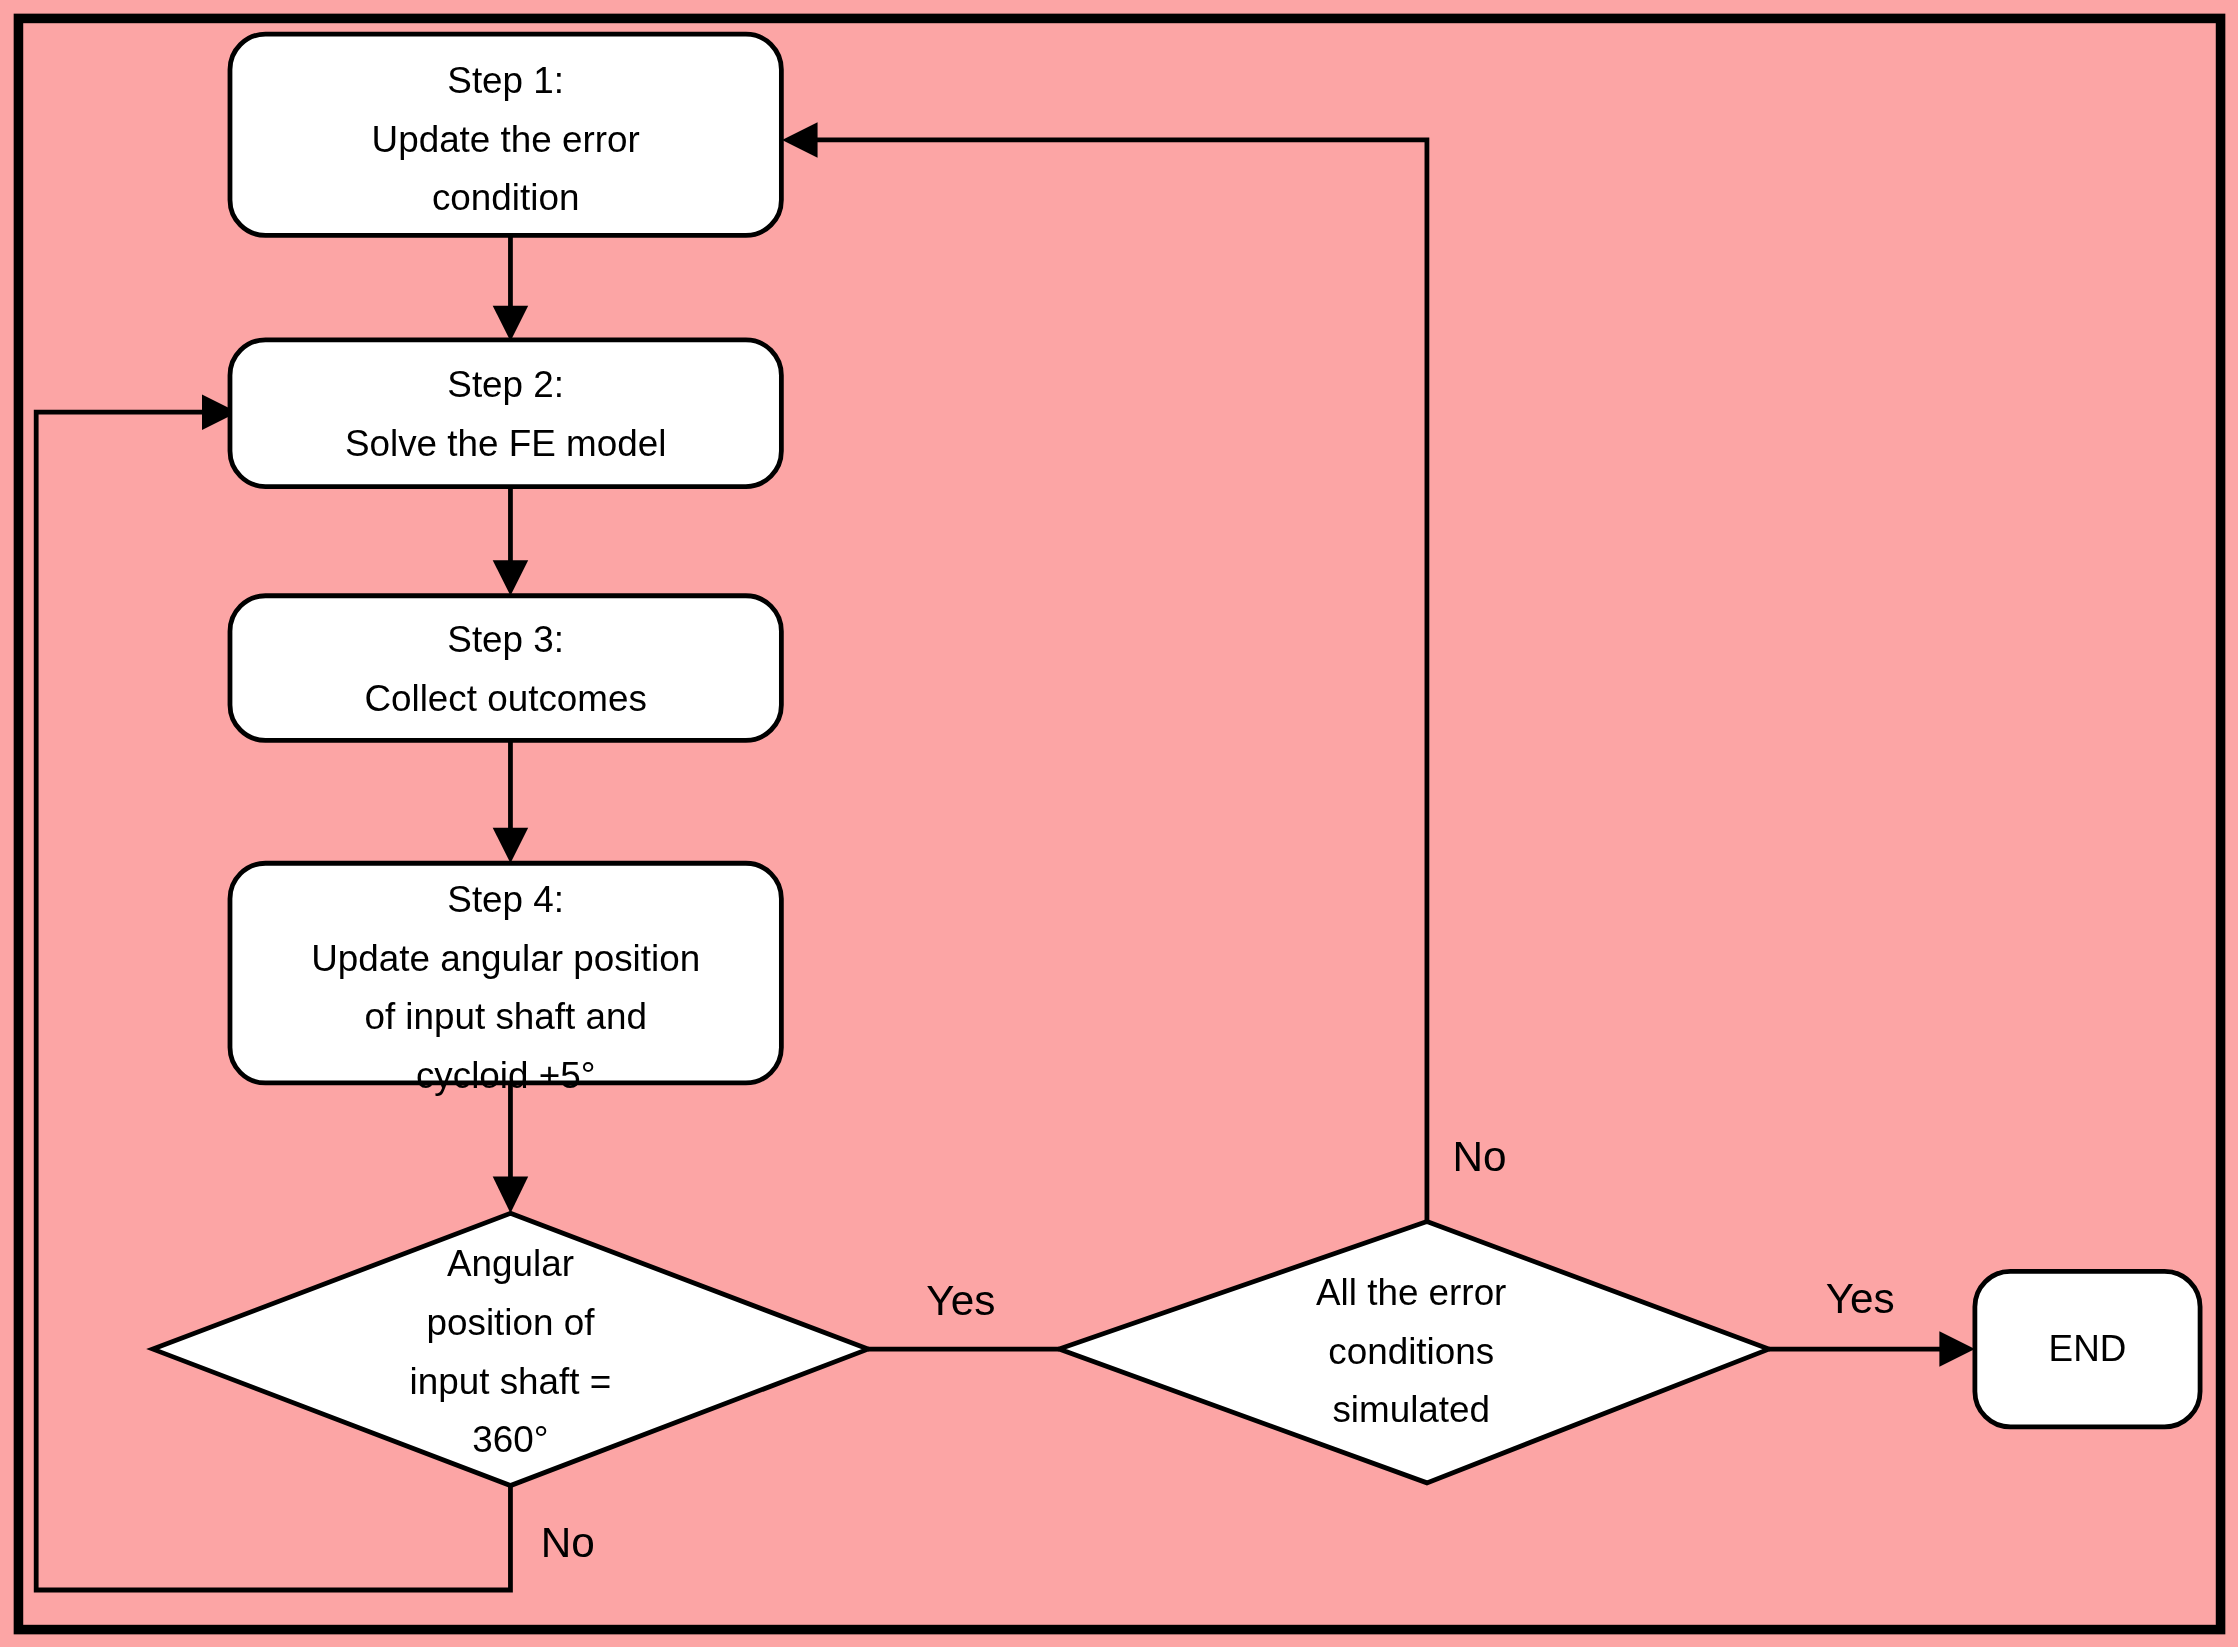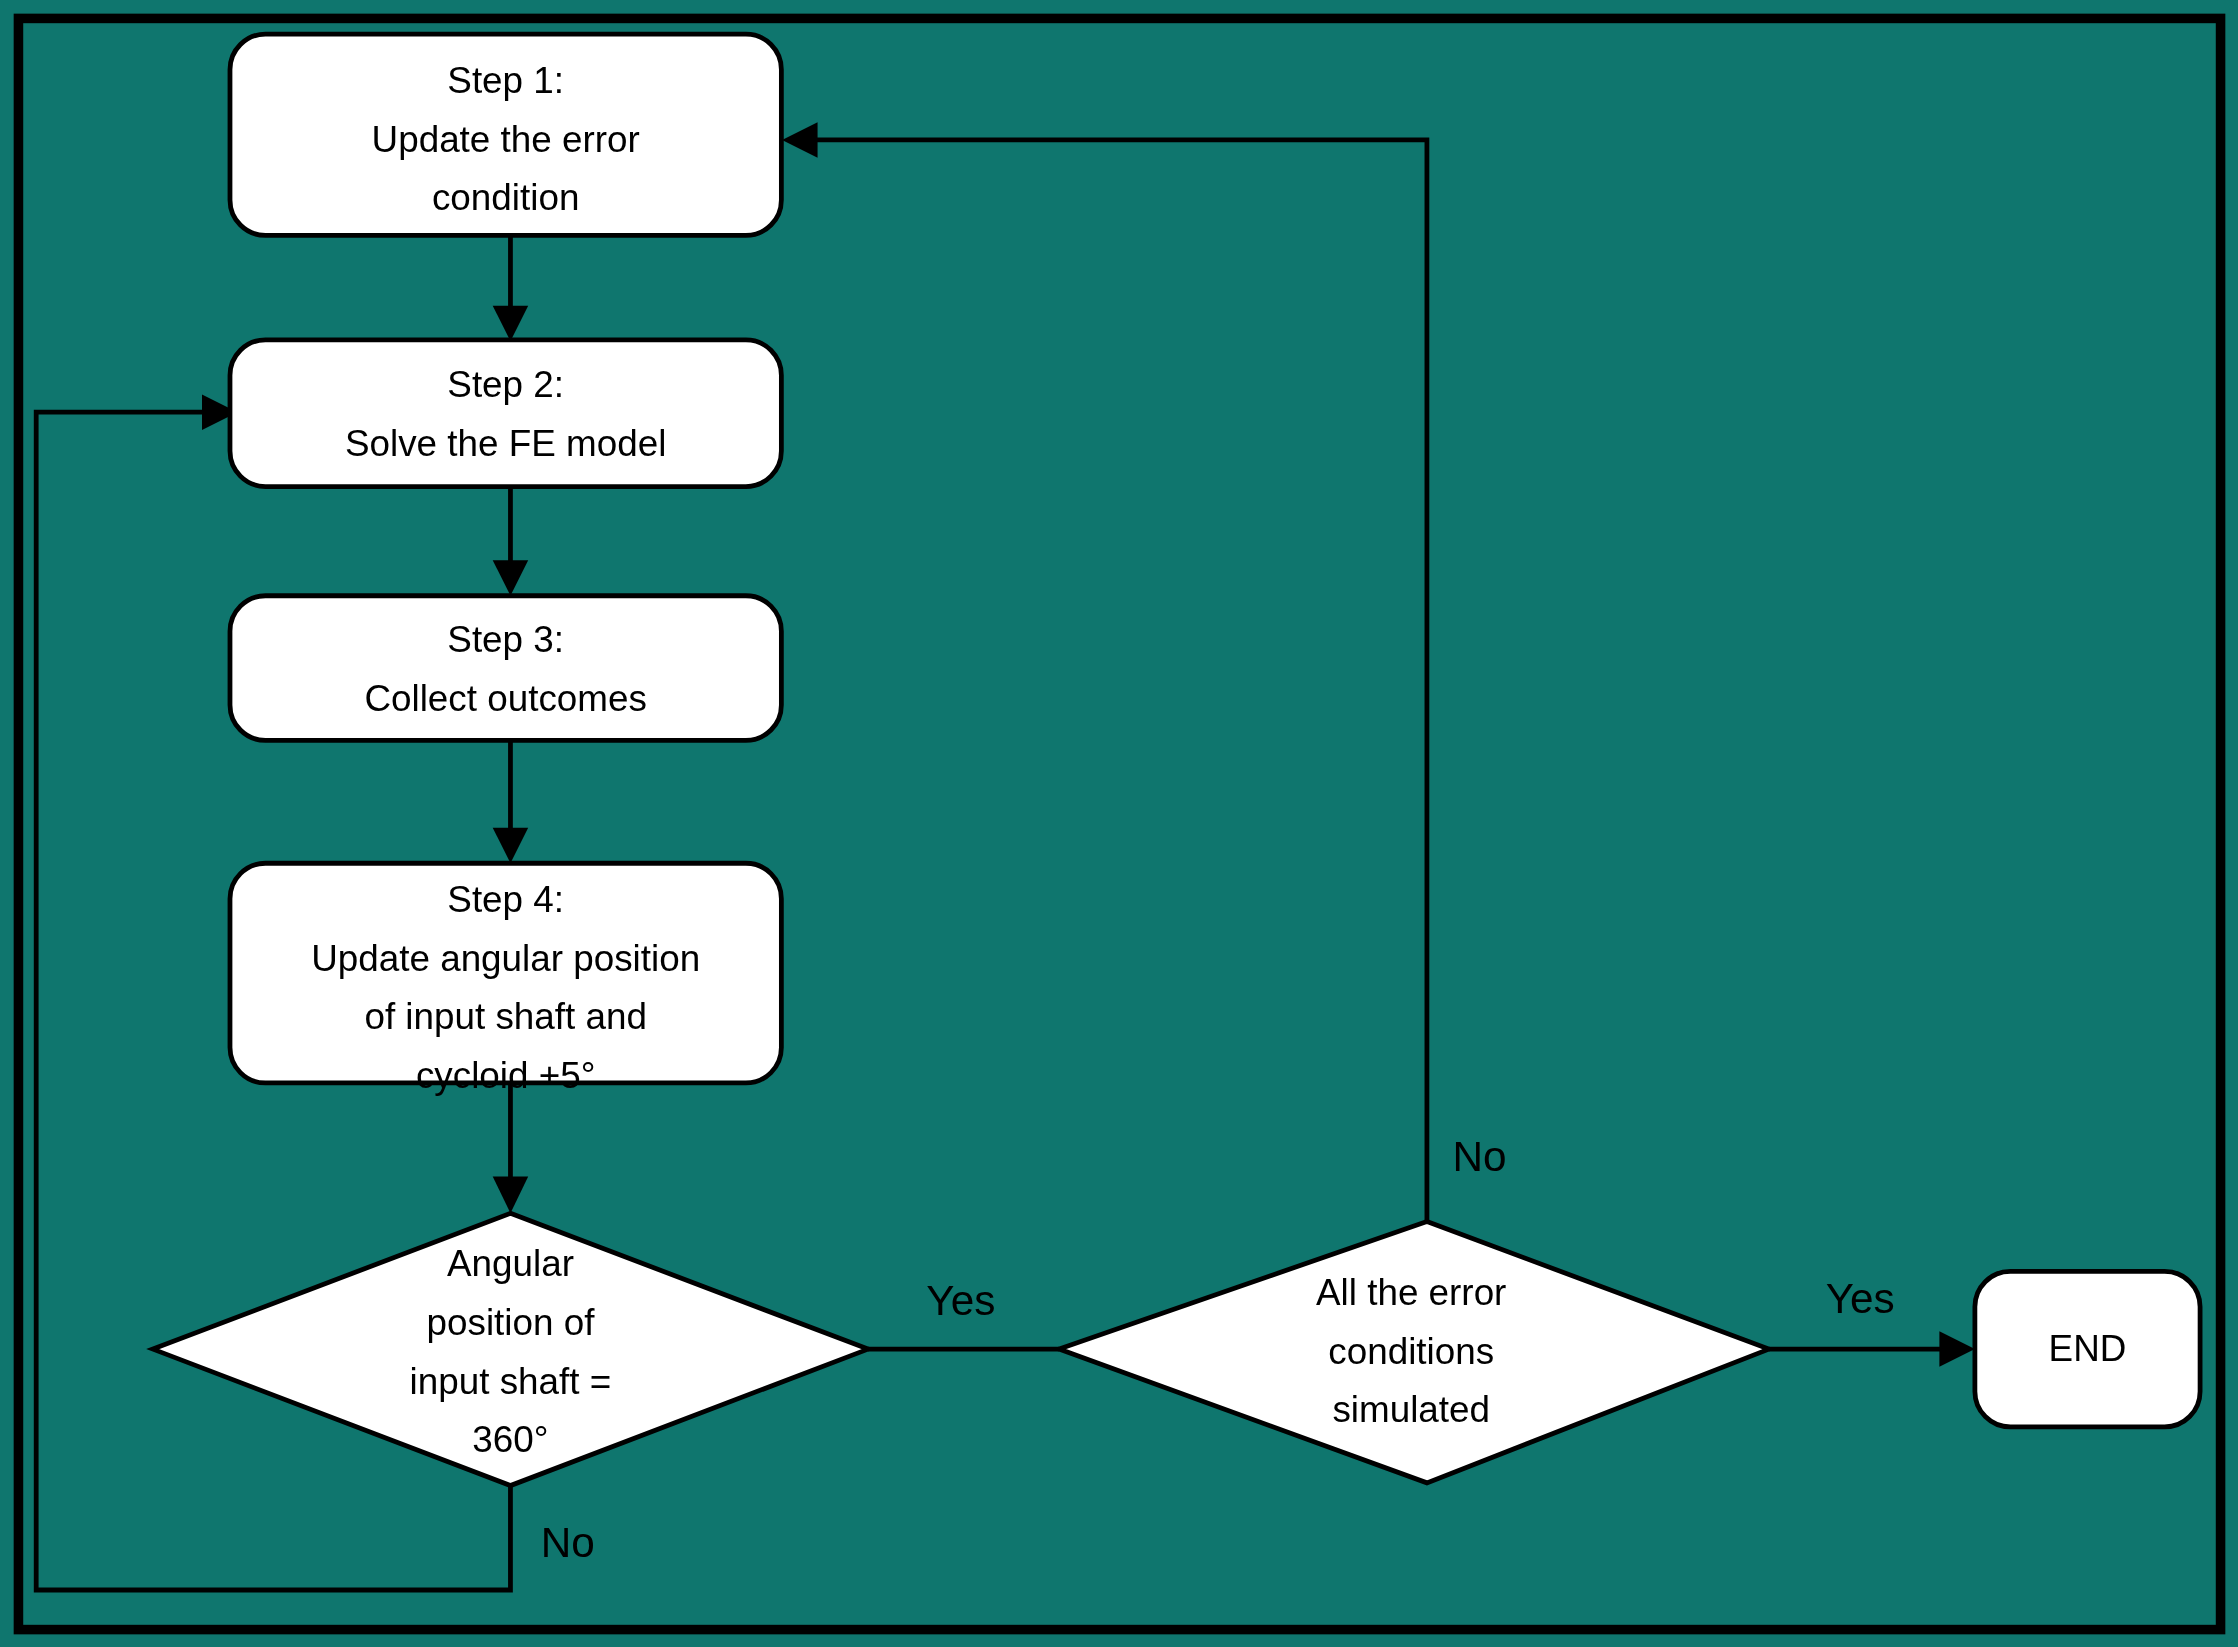--- a/index.html
+++ b/index.html
@@ -7,21 +7,21 @@
     padding: 0;
     background: #ffffff;
   }
   body {
     font-family: "Liberation Sans", sans-serif;
   }
   #canvas {
     position: relative;
     width: 2239px;
     height: 1648px;
-    background: #0f766e;
+    background: #fca5a5;
     overflow: hidden;
   }
   #flow {
     position: absolute;
     left: 0;
     top: 0;
     width: 2239px;
     height: 1648px;
     display: block;
   }

